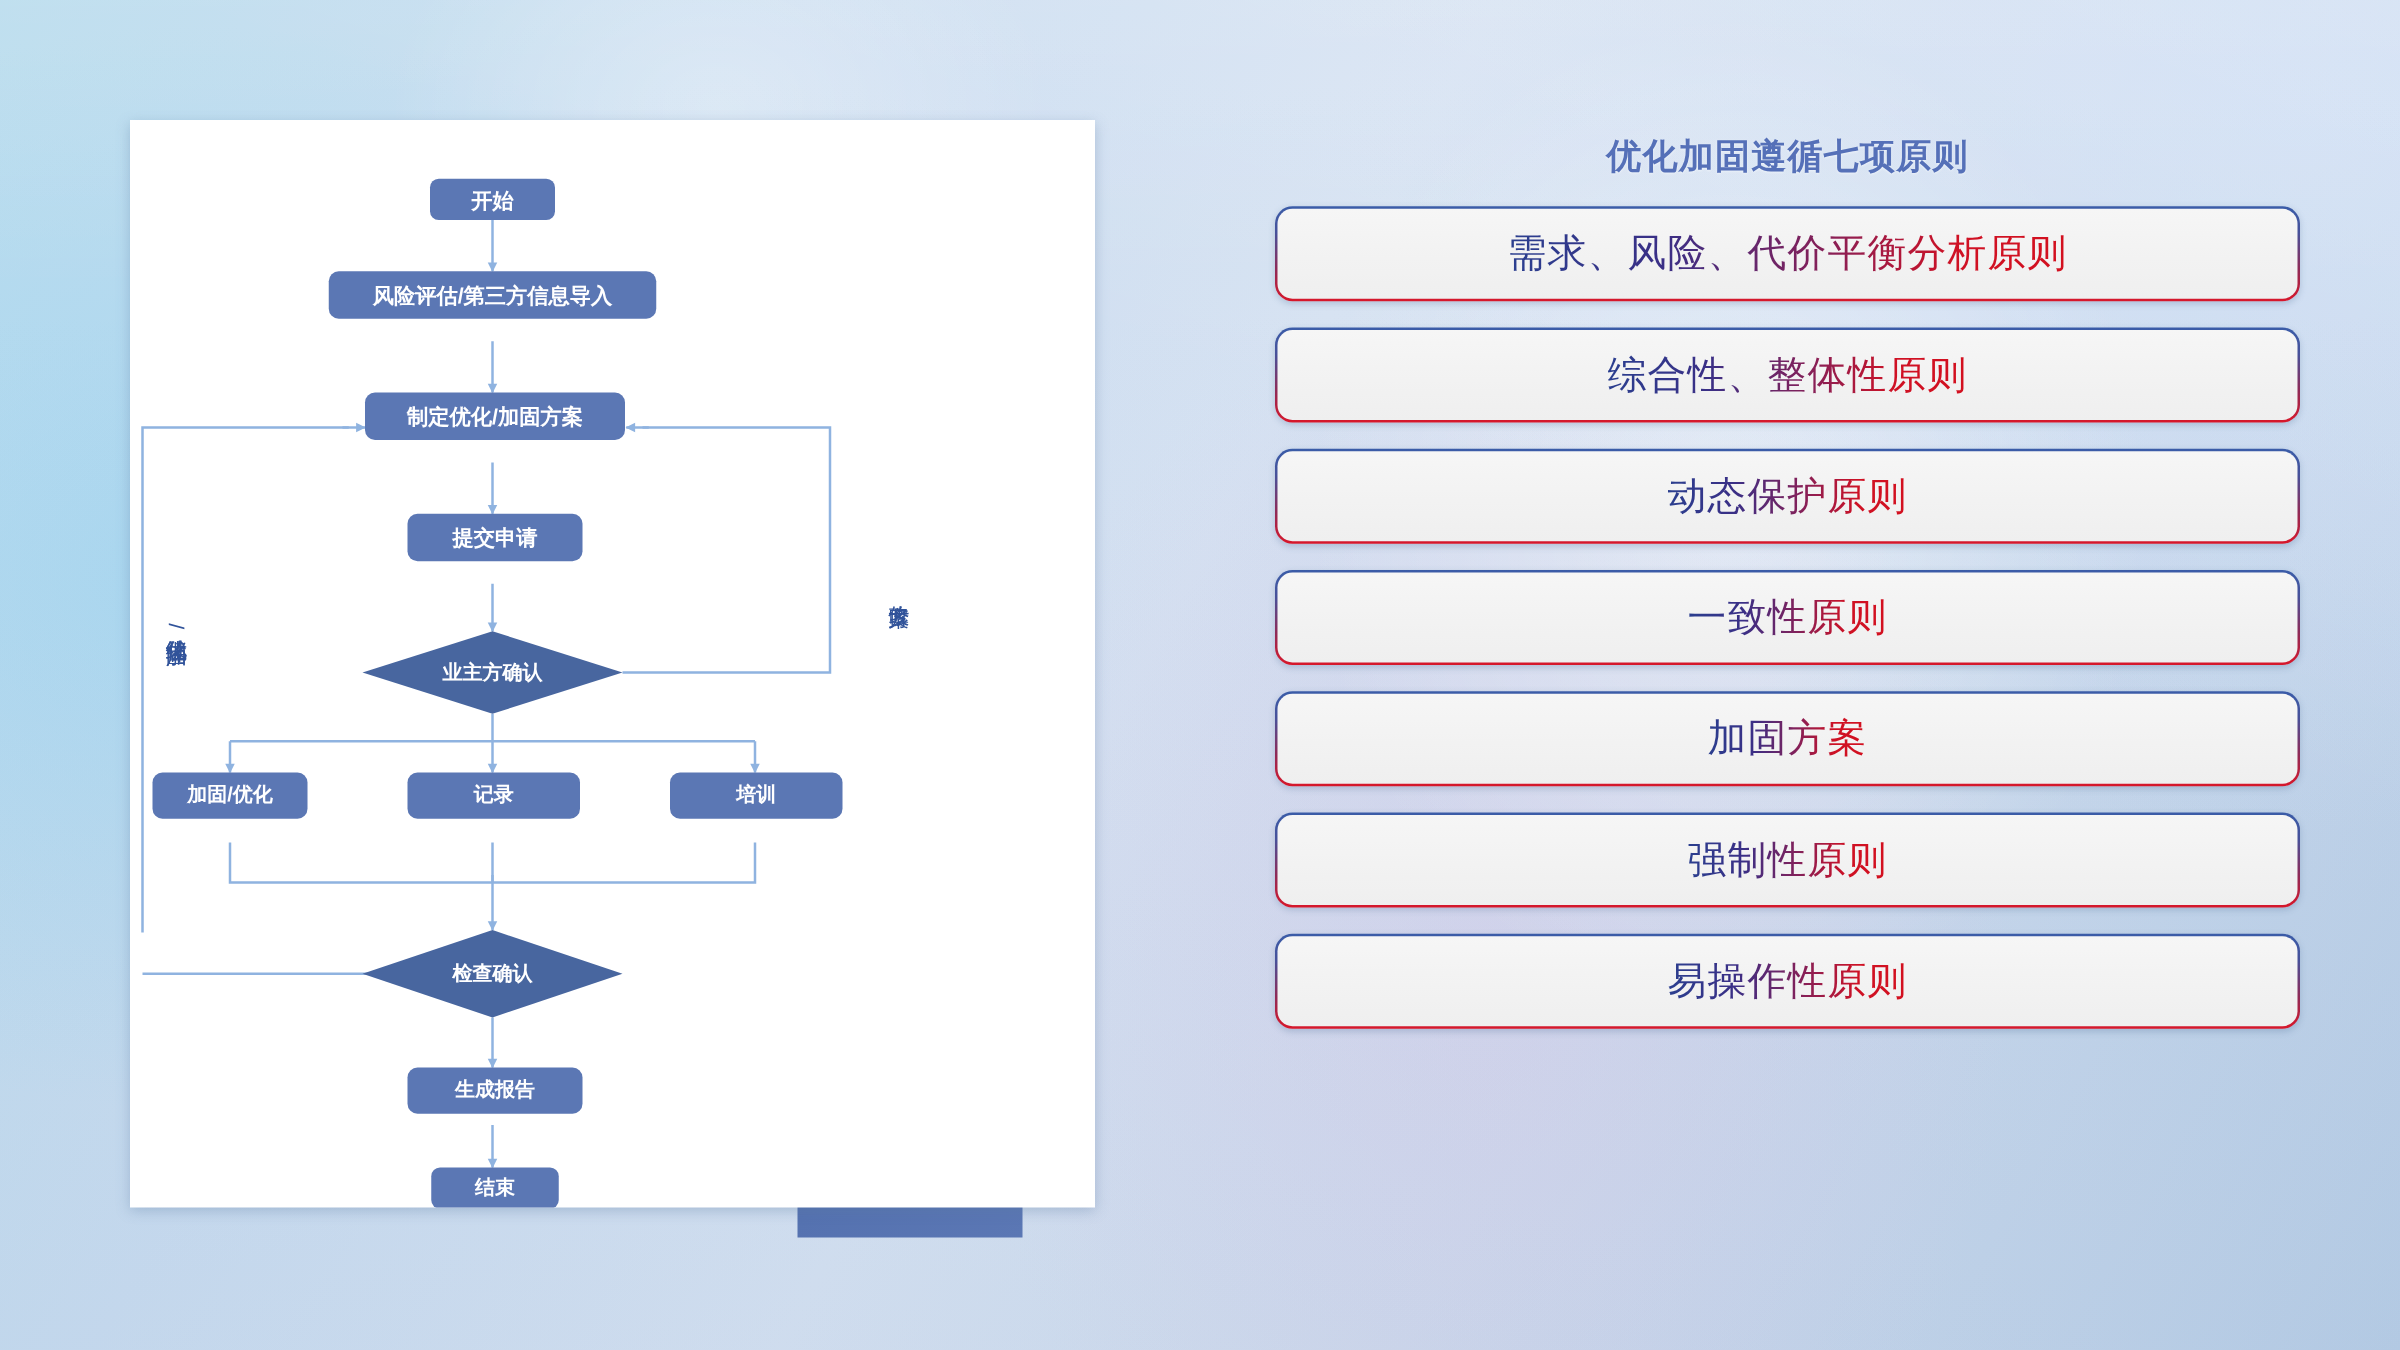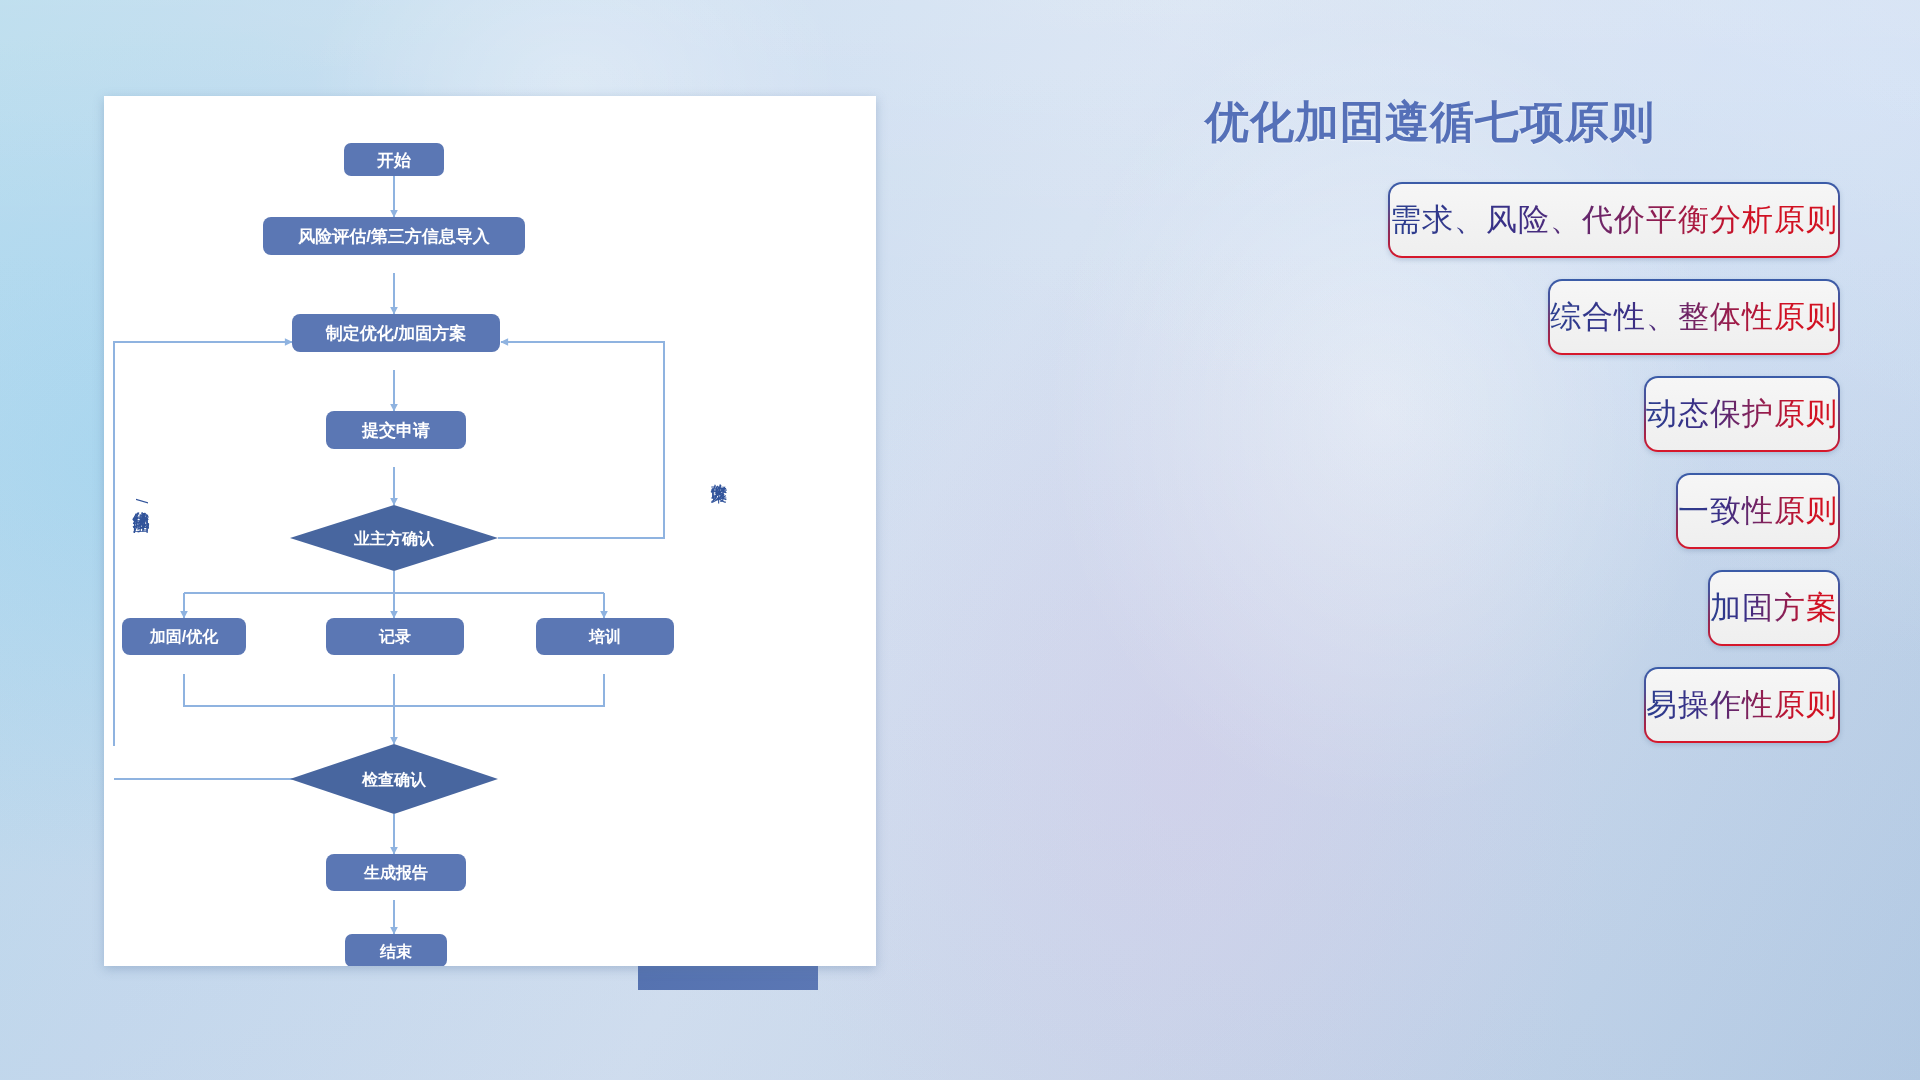--- a/index.html
+++ b/index.html
@@ -80,35 +80,34 @@
 
   
   #right-panel {
     position: absolute;
     left: 1020px;
     top: 96px;
     width: 820px;
     height: 900px;
   }
   #principles-title {
-    font-size: 44px;
+    font-size: 28px;
     font-weight: bold;
     color: #5570b8;
     text-align: center;
     letter-spacing: 1px;
-    margin: 2px 0 0 0;
+    margin: 14px 0 0 0;
     text-shadow: 0 1px 2px rgba(255,255,255,0.55);
     line-height: 1.1;
   }
   #principles-list {
-    margin-top: 36px;
+    margin-top: 24px;
     display: flex;
     flex-direction: column;
     gap: 21px;
-    align-items: flex-end;
   }
   .principle-item {
     position: relative;
     height: 72px;
     border-radius: 14px;
     padding: 2px;
     background: linear-gradient(180deg, #3a5ca8 0%, #47519a 28%, #8e2a57 66%, #d8172a 100%);
     box-shadow: 0 2px 5px rgba(80,110,150,0.28);
   }
   .principle-inner {
@@ -273,20 +272,25 @@
         <span class="principle-text">一致性原则</span>
       </div>
     </div>
 
     <div class="principle-item">
       <div class="principle-inner">
         <span class="principle-text">加固方案</span>
       </div>
     </div>
 
+    <div class="principle-item">
+      <div class="principle-inner">
+        <span class="principle-text">强制性原则</span>
+      </div>
+    </div>
 
     <div class="principle-item">
       <div class="principle-inner">
         <span class="principle-text">易操作性原则</span>
       </div>
     </div>
 
   </div>
 </div>
 

